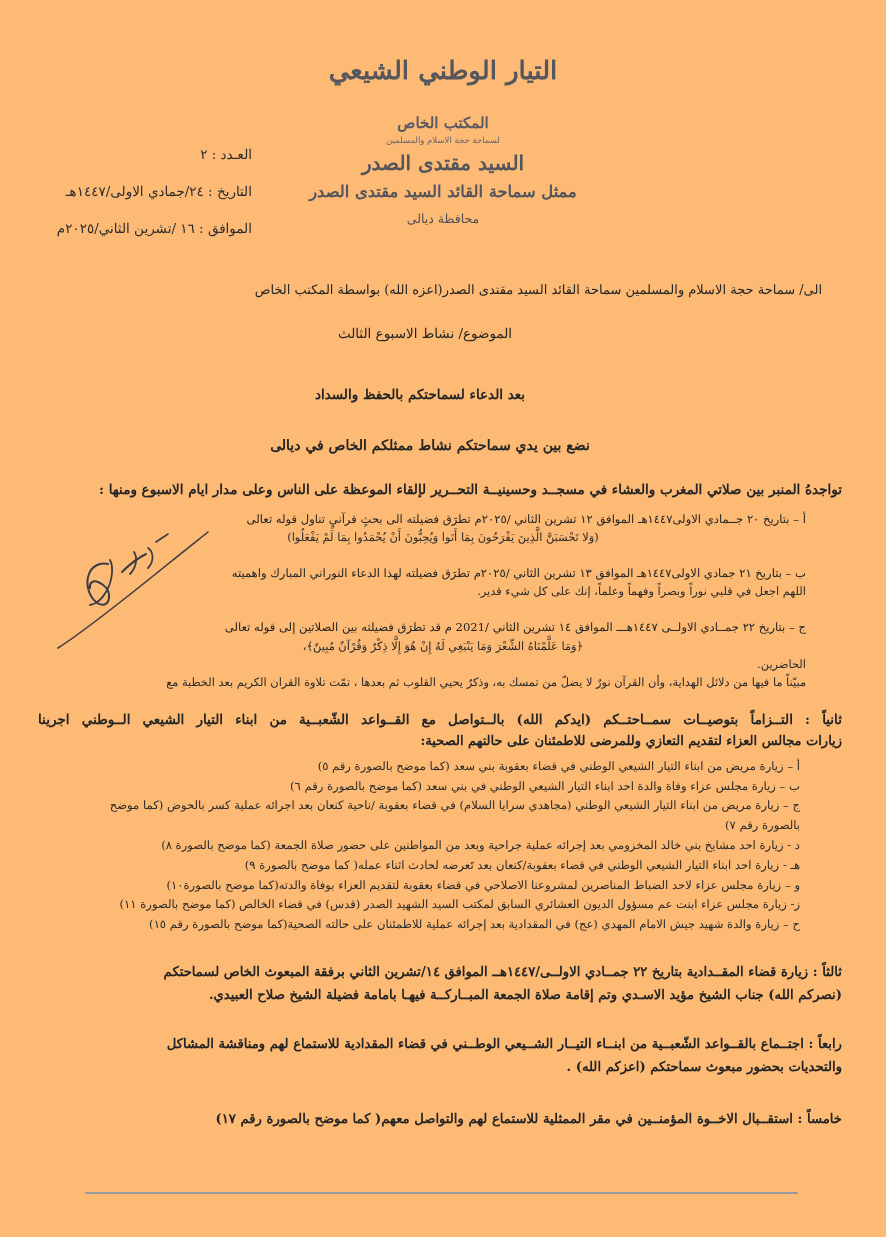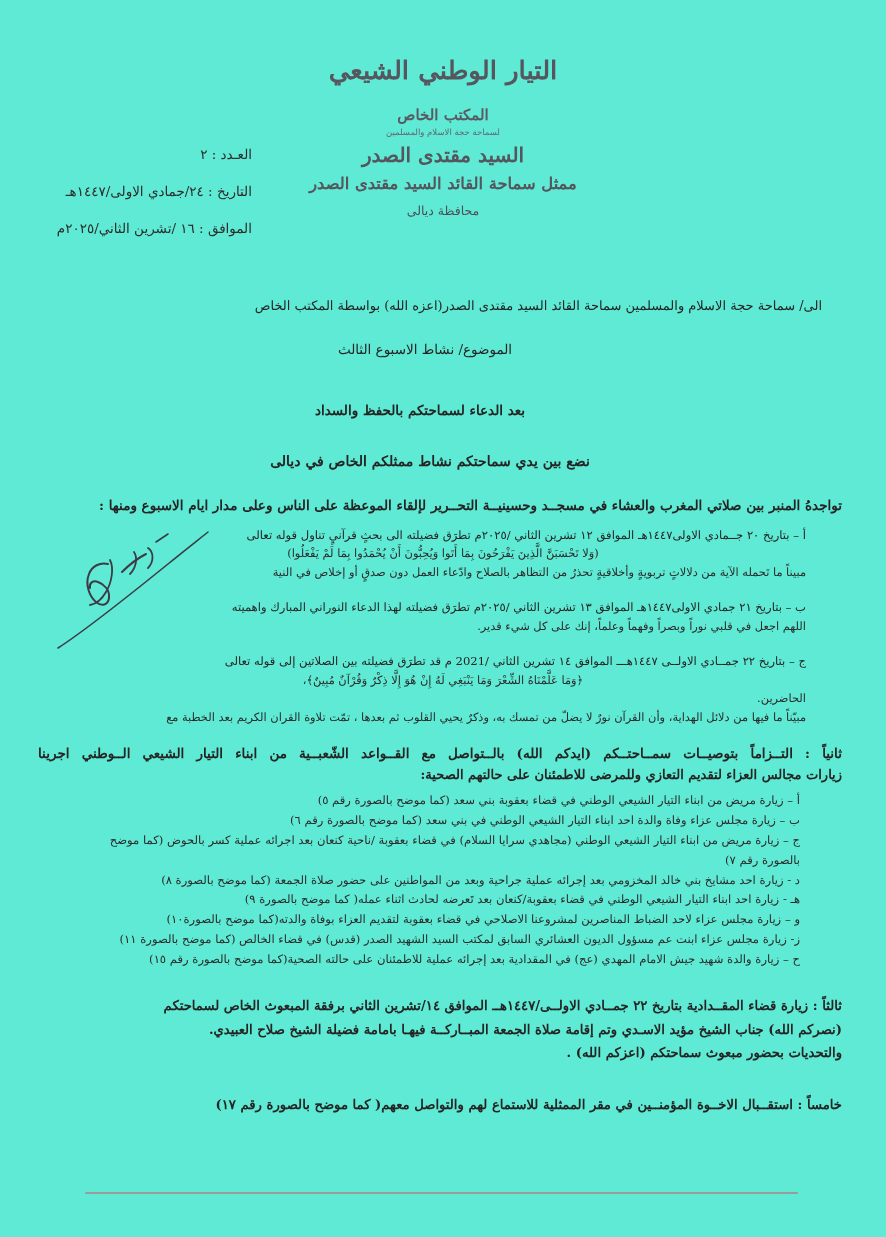--- a/index.html
+++ b/index.html
@@ -10,21 +10,21 @@
   }
   body {
     font-family: "DejaVu Sans", "Liberation Sans", sans-serif;
     color: #232323;
   }
   .page {
     position: relative;
     width: 886px;
     height: 1237px;
     margin: 0 auto;
-    background: #5eead4;
+    background: #fdba74;
     overflow: hidden;
     box-sizing: border-box;
   }
 
   
   .letterhead {
     position: absolute;
     top: 52px;
     left: 0;
     right: 0;
@@ -37,21 +37,21 @@
     font-weight: bold;
     letter-spacing: 1px;
     line-height: 1.5;
     color: #56565f;
     transform: scaleX(1.04);
   }
   .lh-office {
     font-family: "DejaVu Serif", "Liberation Serif", serif;
     font-size: 15px;
     font-weight: bold;
-    margin-top: 16px;
+    margin-top: 24px;
     color: #5a5a63;
   }
   .lh-sub {
     font-family: "DejaVu Serif", "Liberation Serif", serif;
     font-size: 8.5px;
     margin-top: 3px;
     color: #636370;
     letter-spacing: .4px;
   }
   .lh-sayyid {
@@ -91,21 +91,21 @@
     color: #2b2b2b;
     margin-bottom: 21px;
     white-space: nowrap;
     padding-left: 14px;
     text-align: right;
   }
 
   
   .body-wrap {
     position: absolute;
-    top: 296px;
+    top: 280px;
     right: 0;
     left: 0;
     padding: 0 40px 0 34px;
     box-sizing: border-box;
   }
   .ln {
     font-family: "DejaVu Serif", "Liberation Serif", serif;
     color: #242424;
     line-height: 1.55;
   }
@@ -258,21 +258,20 @@
     <div class="ln intro">نضع بين يدي سماحتكم نشاط ممثلكم الخاص في ديالى</div>
 
     <div class="sec">
       <div class="ln sec-head cont">تواجدهُ المنبر بين صلاتي المغرب والعشاء في مسجــد وحسينيــة التحــرير لإلقاء الموعظة على الناس وعلى مدار ايام الاسبوع ومنها :</div>
 
       <div class="group-a">
 
         <div class="blk">
           <div class="ln hd">أ – بتاريخ ٢٠ جــمادي الاولى١٤٤٧هـ الموافق ١٢ تشرين الثاني /٢٠٢٥م  تطرَق فضيلته الى بحثٍ قرآنيٍ تناول قوله تعالى</div>
           <div class="ln verse">(وَلا تَحْسَبَنَّ الَّذِينَ يَفْرَحُونَ بِمَا أَتَوا وَيُحِبُّونَ أَنْ يُحْمَدُوا بِمَا لَمْ يَفْعَلُوا)</div>
-          <div class="ln subnote">مبيناً ما تَحمله الآية من دلالاتٍ تربويةٍ وأخلاقيةٍ تحذرُ من التظاهر بالصلاح وادّعاء العمل دون صدقٍ أو إخلاص في النية</div>
         </div>
 
         <div class="blk">
           <div class="ln hd">ب – بتاريخ ٢١ جمادي الاولى١٤٤٧هـ الموافق ١٣ تشرين الثاني /٢٠٢٥م تطرَق فضيلته لهذا الدعاء النوراني المبارك واهميته</div>
           <div class="ln subnote">اللهم اجعل في قلبي نوراً وبصراً وفهماً وعلماً، إنك على كل شيء قدير.</div>
         </div>
 
         <div class="blk">
           <div class="ln hd">ج – بتاريخ ٢٢ جمــادي الاولــى ١٤٤٧هـــ الموافق ١٤ تشرين الثاني /2021 م قد تطرَق فضيلته بين الصلاتين إلى قوله تعالى</div>
           <div class="ln verse">﴿وَمَا عَلَّمْنَاهُ الشِّعْرَ وَمَا يَنْبَغِي لَهُ  إِنْ هُوَ إِلَّا ذِكْرٌ وَقُرْآنٌ مُبِينٌ﴾،</div>
@@ -299,20 +298,21 @@
         <div class="ln sub">ح – زيارة والدة شهيد جيش الامام المهدي (عج) في المقدادية بعد إجرائه عملية للاطمئنان على حالته الصحية(كما موضح بالصورة رقم ١٥)</div>
       </div>
     </div>
 
     <div>
       <div class="ln sec-para">ثالثاً : زيارة قضاء المقــدادية بتاريخ ٢٢ جمــادي الاولــى/١٤٤٧هــ الموافق ١٤/تشرين الثاني برفقة المبعوث الخاص لسماحتكم</div>
       <div class="ln sec-para" style="margin-top:0;text-align-last:right;">(نصركم الله) جناب الشيخ مؤيد الاسـدي وتم إقامة صلاة الجمعة المبــاركــة فيهـا بامامة فضيلة الشيخ صلاح العبيدي.</div>
     </div>
 
     <div>
+      <div class="ln sec-para">رابعاً : اجتــماع بالقــواعد الشّعبــية من ابنــاء التيــار الشــيعي الوطــني في قضاء المقدادية  للاستماع لهم ومناقشة المشاكل</div>
       <div class="ln sec-para" style="margin-top:0;text-align-last:right;">والتحديات بحضور مبعوث سماحتكم (اعزكم الله) .</div>
     </div>
 
     <div>
       <div class="ln sec-final">خامساً : استقــبال الاخــوة المؤمنــين في مقر الممثلية للاستماع لهم والتواصل معهم( كما موضح بالصورة رقم ١٧)</div>
     </div>
 
   </div>
 
   <svg class="handmark" viewBox="0 0 165 140" xmlns="http://www.w3.org/2000/svg">

